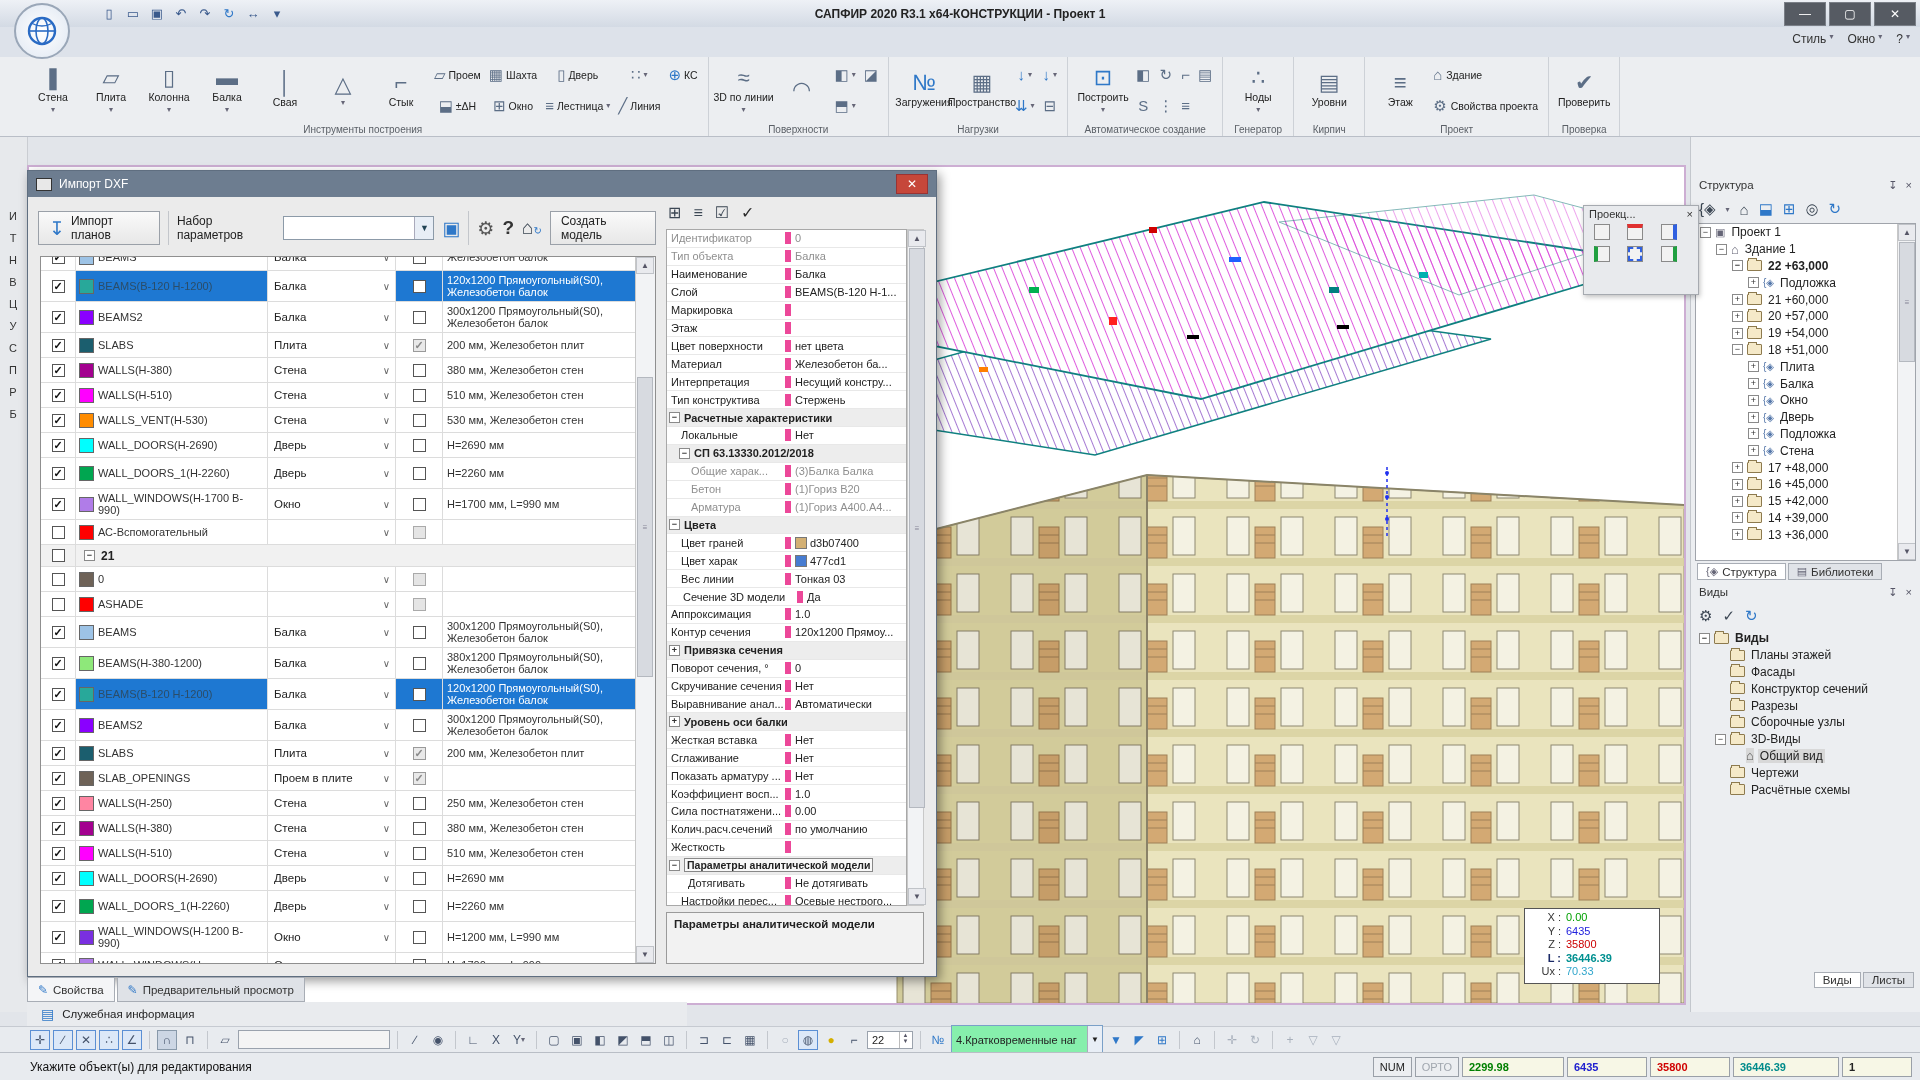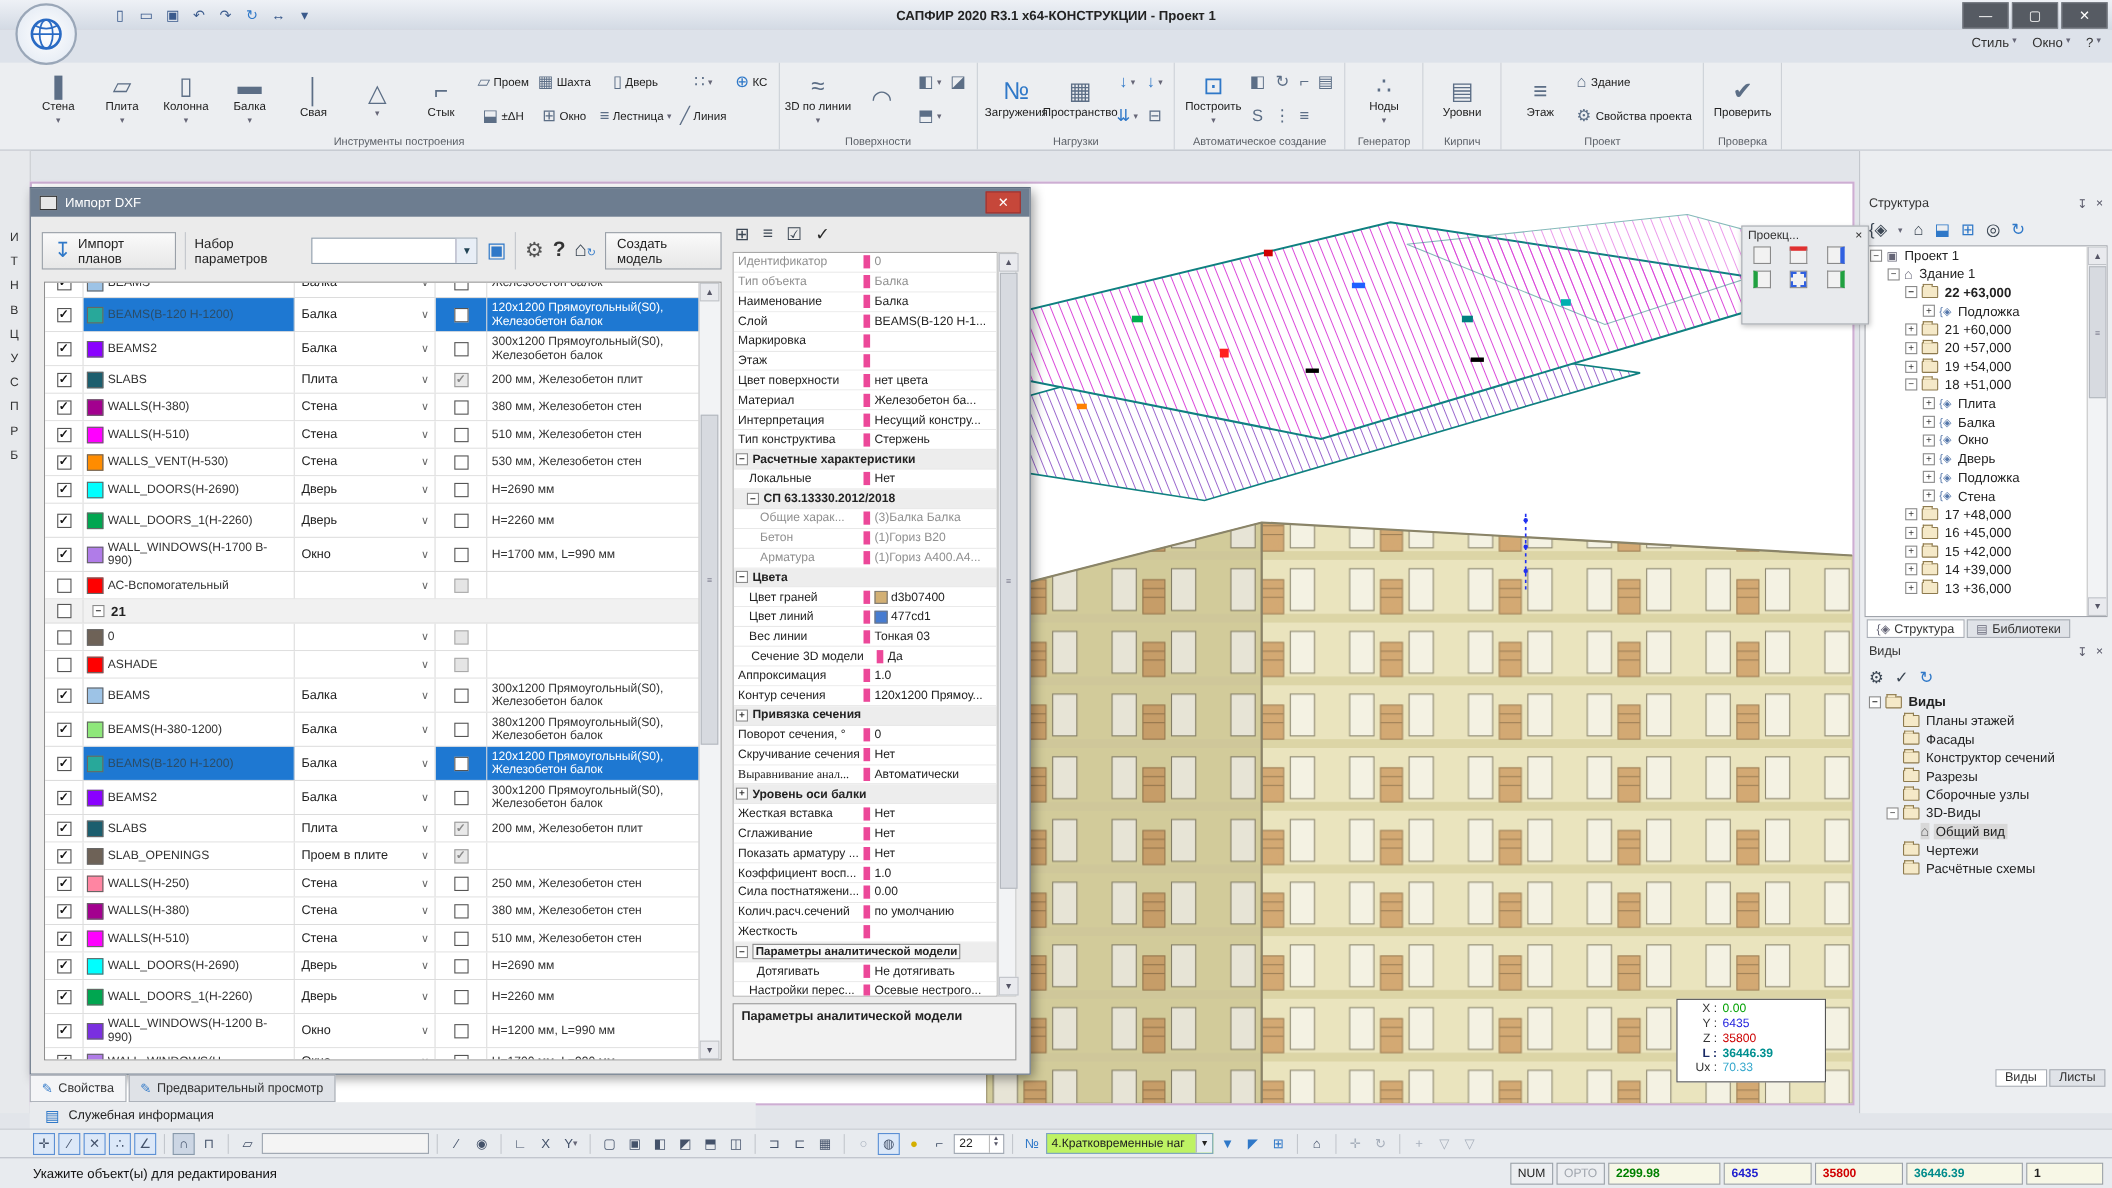--- a/index.html
+++ b/index.html
@@ -137,21 +137,21 @@
   .tb{width:20px;height:20px;display:flex;align-items:center;justify-content:center;font-size:12px;color:#44526a;border:1px solid transparent;box-sizing:border-box;}
   .tb.on{border:1px solid #5b8fd4;background:#dce8f8;}
   .tb.press{border:1px solid #8899aa;background:#ccd6e4;}
   .tb.dim{color:#a8b0bc;}
   .tb.yellow{color:#d4af00;}
   .tb.blue{color:#2f78c8;}
   .tsep{width:1px;height:18px;background:#c3c7cd;margin:0 4px;}
   .tinput{width:150px;height:17px;border:1px solid #9aa2ad;background:#f4f4f4;}
   .tspin{width:46px;height:18px;border:1px solid #9aa2ad;background:#fff;font-size:11px;display:flex;align-items:center;padding-left:4px;position:relative;box-sizing:border-box;}
   .tspin .ar{position:absolute;right:1px;top:0;bottom:0;width:11px;display:flex;flex-direction:column;justify-content:space-between;font-size:6px;color:#556;border-left:1px solid #bbb;align-items:center;}
-  .tcombo{width:152px;height:19px;border:1px solid #7aa0c8;background:#bef264;font-size:11px;display:flex;align-items:center;padding-left:4px;position:relative;box-sizing:border-box;white-space:nowrap;overflow:hidden;}
+  .tcombo{width:152px;height:29px;border:1px solid #7aa0c8;background:#86efac;font-size:11px;display:flex;align-items:center;padding-left:4px;position:relative;box-sizing:border-box;white-space:nowrap;overflow:hidden;}
   .tcombo .dd{position:absolute;right:0;top:0;bottom:0;width:14px;background:#e8eef6;border-left:1px solid #aab;display:flex;align-items:center;justify-content:center;font-size:8px;}
   #statusbar{left:0;top:1052px;width:1920px;height:28px;background:#e8ebef;border-top:1px solid #b9bec6;display:flex;align-items:center;z-index:25;box-sizing:border-box;padding:0 8px;}
   #statusmsg{font-size:12px;color:#111;margin-left:22px;}
   #statusR{margin-left:auto;display:flex;gap:3px;align-items:center;}
   .scell{border:1px solid #9aa0a8;background:#eceef1;height:18px;font-size:11px;padding:0 6px;display:flex;align-items:center;}
   .scell.field{background:#f7f7e6;font-weight:bold;}
   .scell.dim{color:#a0a6ae;}
 </style>
 </head>
 <body>
@@ -1098,21 +1098,21 @@
           <span class="catlab">Цвета</span>
         </div>
         <div class="prow">
           <div class="pk" style="padding-left: 14px;">Цвет граней</div>
           <div class="pv">
             <span class="psw" style="background: rgb(211, 176, 116);"></span>
             <span>d3b07400</span>
           </div>
         </div>
         <div class="prow">
-          <div class="pk" style="padding-left: 14px;">Цвет линий</div>
+          <div class="pk" style="padding-left: 14px;">Цвет харак</div>
           <div class="pv">
             <span class="psw" style="background: rgb(71, 124, 209);"></span>
             <span>477cd1</span>
           </div>
         </div>
         <div class="prow">
           <div class="pk" style="padding-left: 14px;">Вес линии</div>
           <div class="pv">
             <span>Тонкая 03</span>
           </div>
@@ -1145,21 +1145,21 @@
             <span>0</span>
           </div>
         </div>
         <div class="prow">
           <div class="pk" style="padding-left: 4px;">Скручивание сечения</div>
           <div class="pv">
             <span>Нет</span>
           </div>
         </div>
         <div class="prow">
-          <div class="pk" style="padding-left: 4px; font-family: Liberation Serif, serif;">Выравнивание анал...</div>
+          <div class="pk" style="padding-left: 4px;">Выравнивание анал...</div>
           <div class="pv">
             <span>Автоматически</span>
           </div>
         </div>
         <div class="prow cat" style="padding-left: 2px;">
           <span class="expsq">+</span>
           <span class="catlab">Уровень оси балки</span>
         </div>
         <div class="prow">
           <div class="pk" style="padding-left: 4px;">Жесткая вставка</div>

